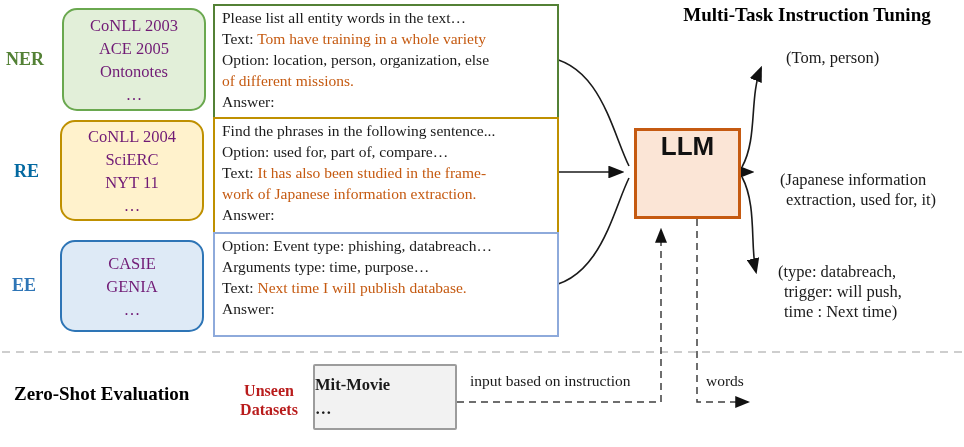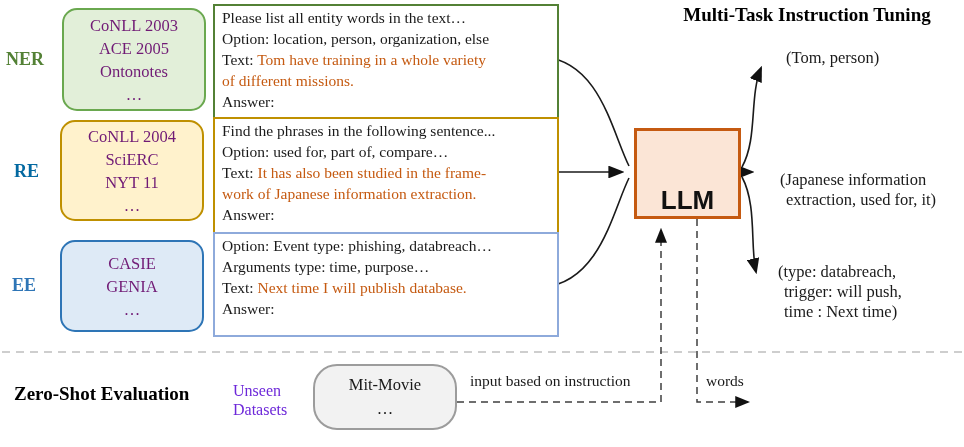--- a/index.html
+++ b/index.html
@@ -32,47 +32,47 @@
   }
   .instr-box.ner{top:4px;border:2.5px solid #538135;}
   .instr-box.re{top:117px;border:2.5px solid #BF9000;}
   .instr-box.ee{top:232px;border:2.5px solid #8EAADB;}
   .orange{color:#C55A11;}
 
   
   .llm-box{
     position:absolute;left:634px;top:128px;width:101px;height:85px;z-index:2;
     background:#FBE5D6;border:3px solid #C55A11;
-    display:flex;align-items:flex-end;justify-content:center;
+    display:flex;align-items:flex-start;justify-content:center;
     font-family:"Liberation Sans", sans-serif;font-weight:bold;font-size:26px;color:#111;
   }
 
   .title{
     position:absolute;left:653px;top:4px;width:308px;z-index:2;
     font-weight:bold;font-size:19px;text-align:center;color:#000;
   }
 
   .output{position:absolute;z-index:2;font-size:16.5px;line-height:20px;}
   .output .ind{padding-left:6px;}
   .out-ner{left:786px;top:48px;}
   .out-re{left:780px;top:170px;}
   .out-ee{left:778px;top:262px;}
   .out-zs{left:763px;top:392px;}
 
   
   .zs-heading{position:absolute;left:14px;top:383px;z-index:2;font-weight:bold;font-size:19px;color:#000;}
   .unseen{
     position:absolute;left:233px;top:381px;width:72px;z-index:2;
-    color:#6d28d9;font-weight:normal;font-size:16px;line-height:19px;text-align:left;
+    color:#b91c1c;font-weight:bold;font-size:16px;line-height:19px;text-align:center;
   }
   .mit-box{
     position:absolute;left:313px;top:364px;width:140px;height:62px;z-index:2;
-    background:#F2F2F2;border:2.5px solid #9c9c9c;border-radius:24px;
-    display:flex;flex-direction:column;justify-content:center;align-items:center;
-    font-size:16.5px;line-height:24px;
+    background:#F2F2F2;border:2.5px solid #9c9c9c;border-radius:2px;
+    display:flex;flex-direction:column;justify-content:center;
+    font-size:16.5px;line-height:24px;font-weight:bold;
   }
   .arrow-label{position:absolute;z-index:2;font-size:15.5px;color:#1a1a1a;background:#fff;text-align:right;}
   .lbl-input{left:470px;top:372px;}
   .lbl-answer{left:706px;top:372px;}
 </style>
 </head>
 <body>
 
 <div class="stage">
 
@@ -99,22 +99,22 @@
 
   <div class="task-label ner">NER</div>
   <div class="dataset-box ner">
     <div>CoNLL 2003</div>
     <div>ACE 2005</div>
     <div>Ontonotes</div>
     <div>…</div>
   </div>
   <div class="instr-box ner">
     <div>Please list all entity words in the text…</div>
+    <div><span>Text: </span><span class="orange">Tom have training in a whole variety</span></div>
     <div>Option: location, person, organization, else</div>
-    <div><span>Text: </span><span class="orange">Tom have training in a whole variety</span></div>
     <div class="orange">of different missions.</div>
     <div>Answer:</div>
   </div>
 
   <div class="task-label re">RE</div>
   <div class="dataset-box re">
     <div>CoNLL 2004</div>
     <div>SciERC</div>
     <div>NYT 11</div>
     <div>…</div>

